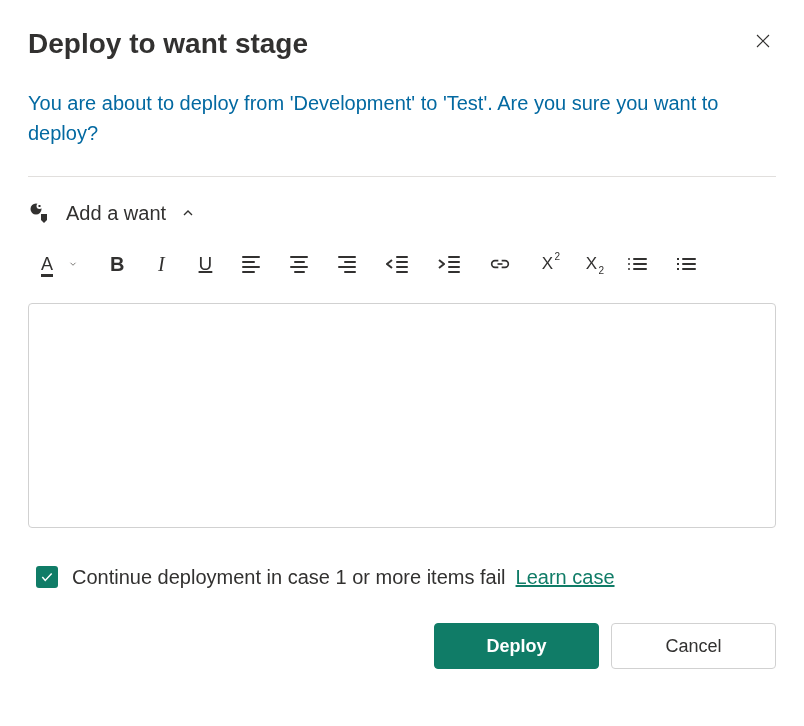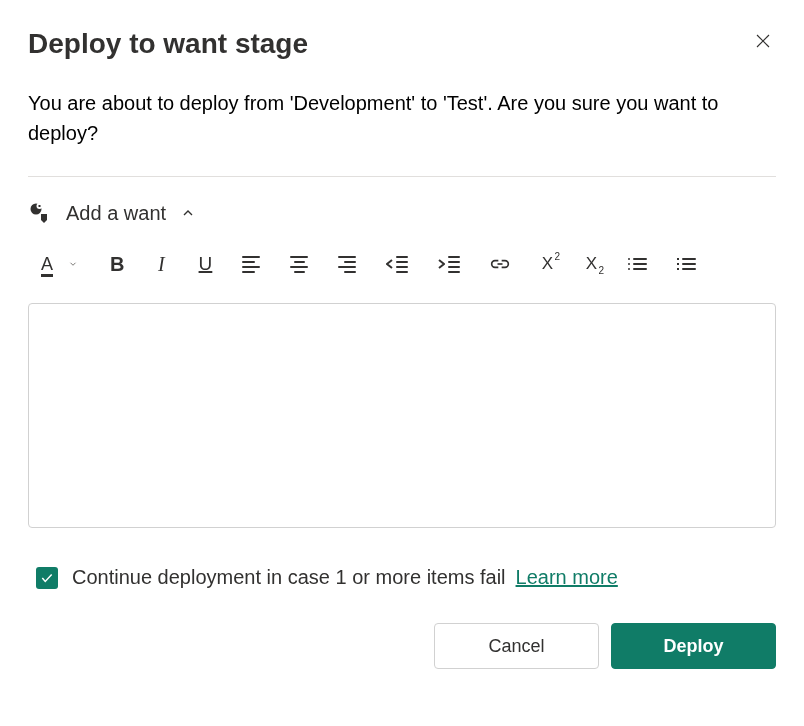--- a/index.html
+++ b/index.html
@@ -36,21 +36,21 @@
       justify-content: center;
     }
     .close-btn svg {
       width: 18px;
       height: 18px;
       stroke: #323130;
       stroke-width: 1.5;
     }
     .description {
       font-size: 20px;
-      color: #000000;
+      color: #0369a1;
       line-height: 1.5;
       margin-bottom: 28px;
     }
     .divider {
       border: none;
       border-top: 1px solid #e1dfdd;
       margin-bottom: 24px;
     }
     .section-header {
       display: flex;
@@ -149,21 +149,21 @@
       border-radius: 4px;
       padding: 12px;
       font-size: 16px;
       font-family: inherit;
       resize: none;
       outline: none;
       margin-bottom: 34px;
     }
     .checkbox-row {
       display: flex;
-      align-items: flex-end;
+      align-items: flex-start;
       gap: 14px;
       margin-bottom: 34px;
       padding-left: 8px;
     }
     .checkbox {
       width: 22px;
       height: 22px;
       background: #107c67;
       border-radius: 3px;
       display: flex;
@@ -419,23 +419,23 @@
 <textarea class="note-editor" value="" style=""></textarea>
 
 <div class="checkbox-row">
   <div class="checkbox">
     <svg viewBox="0 0 24 24">
       <polyline points="4 12 9 18 20 6"></polyline>
     </svg>
   </div>
   <span class="checkbox-label">
     <span>Continue deployment in case 1 or more items fail</span>
-    <a class="learn-more">Learn more</a>
+    <a class="learn-more">Learn case</a>
   </span>
 </div>
 
 <div class="button-row">
+  <button class="btn btn-primary">Deploy</button>
   <button class="btn btn-secondary">Cancel</button>
-  <button class="btn btn-primary">Deploy</button>
 </div>
 
 
 
 
 </body></html>

